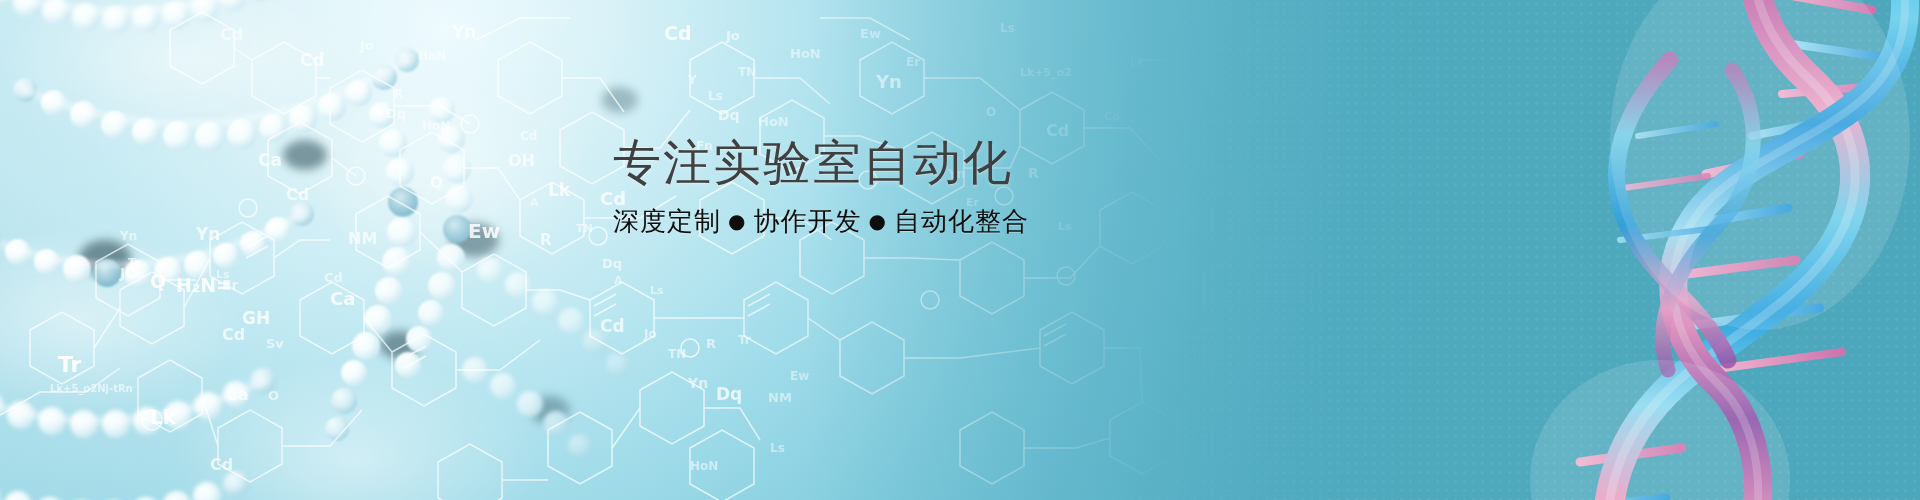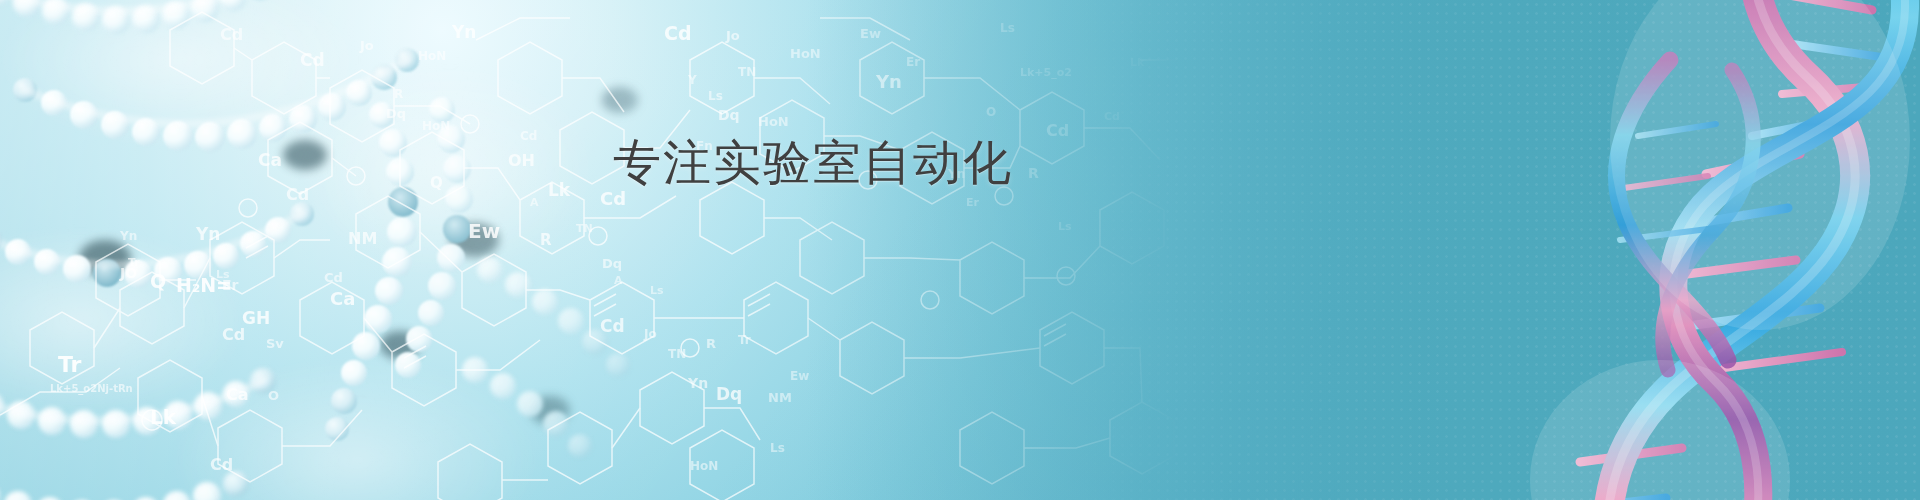--- a/index.html
+++ b/index.html
@@ -521,15 +521,18 @@
 
       <g opacity=".13">
         <ellipse cx="240" cy="200" rx="150" ry="190" fill="#ffffff"></ellipse>
         <ellipse cx="140" cy="540" rx="130" ry="120" fill="#ffffff"></ellipse>
       </g>
     </svg>
   </div>
 
   <div class="textblock">
     <div class="headline">专注实验室自动化</div>
+    <div class="subline">
+      <span>深度定制</span><span class="sep">●</span><span>协作开发</span><span class="sep">●</span><span>自动化整合</span>
+    </div>
   </div>
 
 </div>
 
 </body></html>

